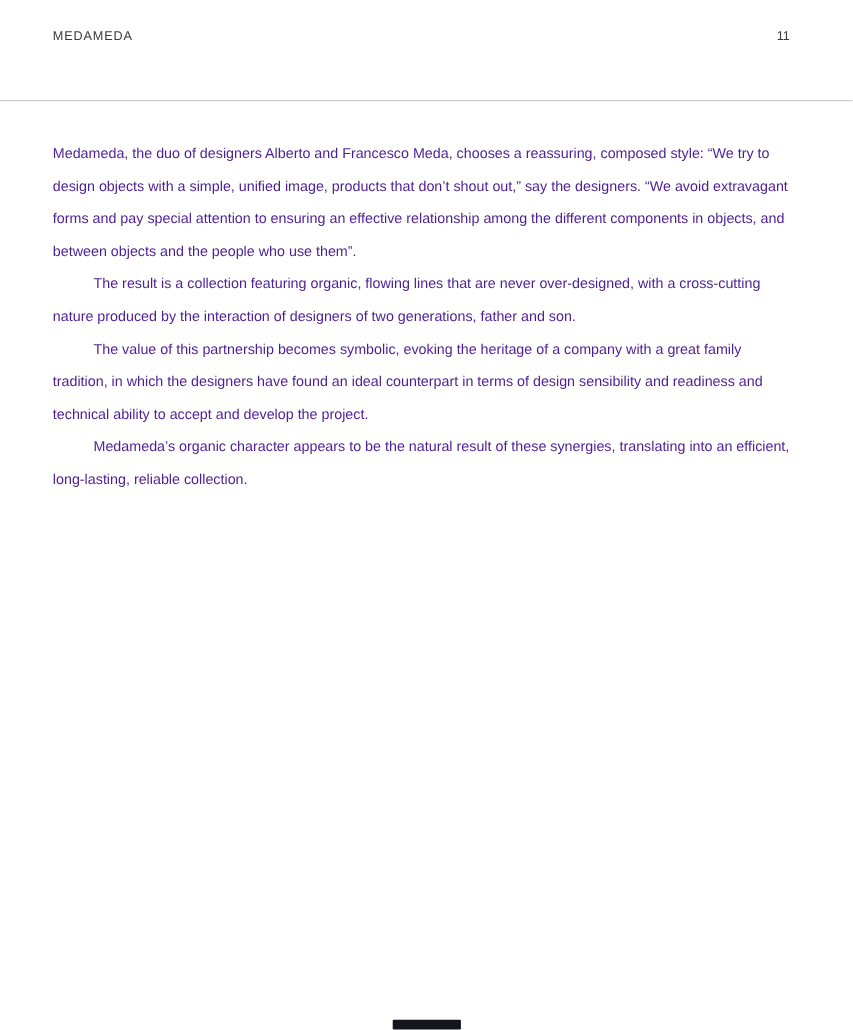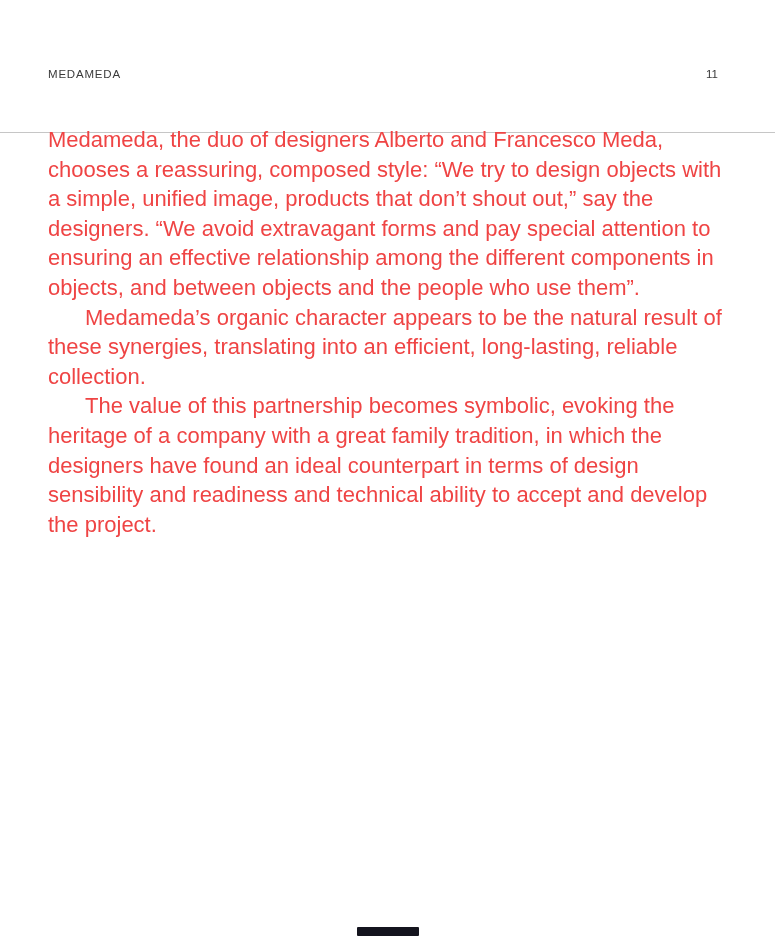--- a/index.html
+++ b/index.html
@@ -18,40 +18,39 @@
       position: absolute;
       top: 0;
       left: 0;
       right: 0;
       height: 92px;
       display: flex;
       align-items: flex-start;
       justify-content: space-between;
       padding: 27px 57px 0 48px;
       border-bottom: 1px solid #c6c6c6;
-      margin-top: 41px;
     }
     .running-title {
       font-size: 11.5px;
       letter-spacing: 0.8px;
       color: #3a3a3a;
       text-transform: uppercase;
     }
     .page-number {
       font-size: 11.5px;
       color: #3a3a3a;
     }
     .page-content {
       position: absolute;
       top: 125px;
       left: 48px;
       width: 674px;
-      font-size: 22px;
+      font-size: 13px;
       line-height: 29.6px;
-      color: #ef4444;
+      color: #4c1d95;
       text-align: left;
     }
     .page-content p {
       text-indent: 37px;
     }
     .page-content p.first-paragraph {
       text-indent: 0;
     }
     .progress-handle {
       position: absolute;
@@ -67,17 +66,18 @@
 </head>
 <body>
 
 <div class="reader-header">
   <span class="running-title">MEDAMEDA</span>
   <span class="page-number">11</span>
 </div>
 
 <div class="page-content">
   <p class="first-paragraph">Medameda, the duo of designers Alberto and Francesco Meda, chooses a reassuring, composed style: “We try to design objects with a simple, unified image, products that don’t shout out,” say the designers. “We avoid extravagant forms and pay special attention to ensuring an effective relationship among the different components in objects, and between objects and the people who use them”.</p>
+  <p>The result is a collection featuring organic, flowing lines that are never over-designed, with a cross-cutting nature produced by the interaction of designers of two generations, father and son.</p>
+  <p>The value of this partnership becomes symbolic, evoking the heritage of a company with a great family tradition, in which the designers have found an ideal counterpart in terms of design sensibility and readiness and technical ability to accept and develop the project.</p>
   <p>Medameda’s organic character appears to be the natural result of these synergies, translating into an efficient, long-lasting, reliable collection.</p>
-  <p>The value of this partnership becomes symbolic, evoking the heritage of a company with a great family tradition, in which the designers have found an ideal counterpart in terms of design sensibility and readiness and technical ability to accept and develop the project.</p>
 </div>
 
 <div class="progress-handle"></div>
 
 </body></html>

